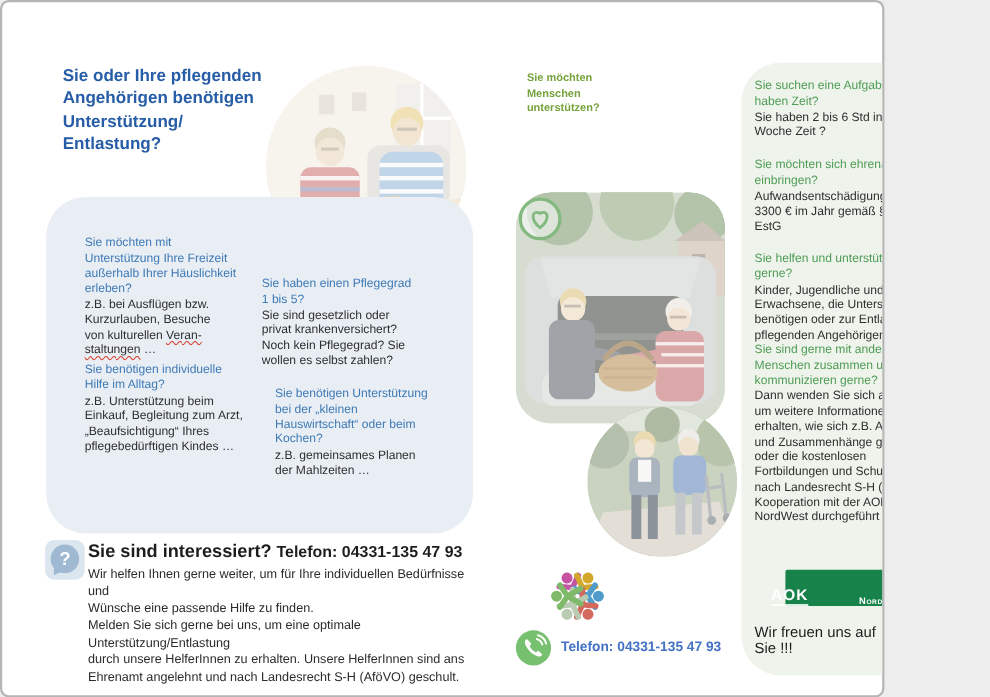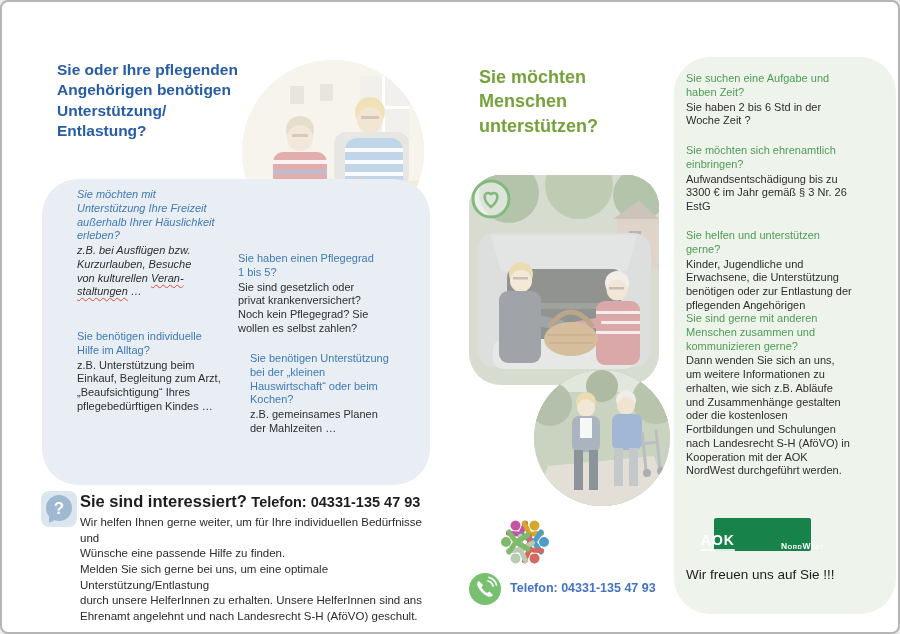--- a/index.html
+++ b/index.html
@@ -1,32 +1,32 @@
 <!DOCTYPE html>
 <html><head>
 <meta charset="utf-8">
 <style>
   html,body{margin:0;padding:0;background:#ededed;font-family:"Liberation Sans",sans-serif;}
-  #stage{position:relative;width:900px;height:634px;background:#ffffff;border:2px solid #b5b5b5;border-radius:8px;box-sizing:border-box;overflow:hidden;}
+  #stage{position:relative;width:804px;height:634px;background:#ffffff;border:2px solid #b5b5b5;border-radius:8px;box-sizing:border-box;overflow:hidden;}
   .abs{position:absolute;}
   .ml{white-space:pre-line;}
 
   
   .h-blue{color:#275da6;font-weight:bold;font-size:15.5px;line-height:1.32;}
   .blue-box{background:#e9eef5;border-radius:36px;}
   .q-blue{color:#3e7ab5;font-size:11px;line-height:1.25;margin:0 0 1px 0;}
   .ans{color:#2e2e2e;font-size:11px;line-height:1.25;}
   .squiggle{text-decoration:underline;text-decoration-style:wavy;text-decoration-color:#d84b3a;text-decoration-thickness:1px;text-underline-offset:2px;}
 
   .contact-head{color:#1d1d1d;font-weight:bold;font-size:16.5px;}
   .contact-phone{color:#1d1d1d;font-weight:bold;font-size:14.5px;}
   .contact-body{color:#2b2b2b;font-size:11.5px;line-height:1.36;}
 
   
-  .h-green{color:#76a23c;font-weight:bold;font-size:18px;line-height:1.35;}
+  .h-green{color:#76a23c;font-weight:bold;font-size:10px;line-height:1.35;}
   .phone-mid{color:#4472c4;font-weight:bold;font-size:12.5px;}
 
   
   .green-box{background:#eef3eb;border-radius:36px;}
   .q-green{color:#4f9c55;font-size:11px;line-height:1.25;margin:0 0 1px 0;}
   .closing{color:#1d1d1d;font-size:13.5px;}
 
   .aok-logo{background:#17834a;width:97px;height:33px;border-radius:2px;display:flex;align-items:flex-end;justify-content:center;gap:7px;}
   .aok-brand{color:#ffffff;font-weight:bold;font-size:14px;letter-spacing:1px;line-height:1;display:flex;flex-direction:column;align-items:center;}
   .aok-tagline{display:block;width:34px;height:2px;background:rgba(255,255,255,.85);margin-top:2px;border-radius:1px;}
@@ -82,21 +82,21 @@
         <rect x="118" y="158" width="16" height="10" fill="#cdb992"></rect>
         <rect x="144" y="148" width="16" height="10" fill="#d9c39a"></rect>
         <rect x="80" y="140" width="30" height="12" fill="#f4ecd9"></rect>
         <rect width="182" height="182" fill="#ffffff" opacity=".45"></rect>
       </g>
     </svg>
   </div>
 
   <div class="abs blue-box" style="left:40px;top:177px;width:388px;height:306px;"></div>
 
-  <div class="abs" style="left:75px;top:186px;width:168px;font-style:italic;">
+  <div class="abs" style="left:75px;top:213px;width:168px;">
     <div class="q-blue ml">Sie möchten mit
 Unterstützung Ihre Freizeit
 außerhalb Ihrer Häuslichkeit
 erleben?</div>
     <div class="ans ml"><span>z.B. bei Ausflügen bzw.
 Kurzurlauben, Besuche
 von kulturellen </span><span class="squiggle">Veran-
 staltungen</span><span> …</span></div>
   </div>
 

